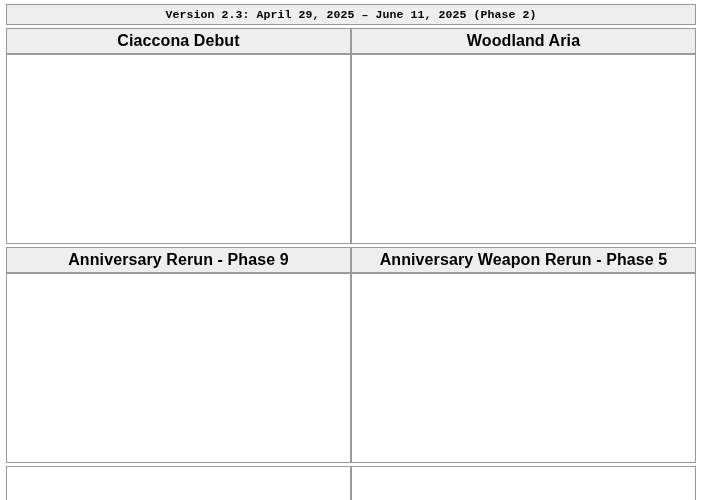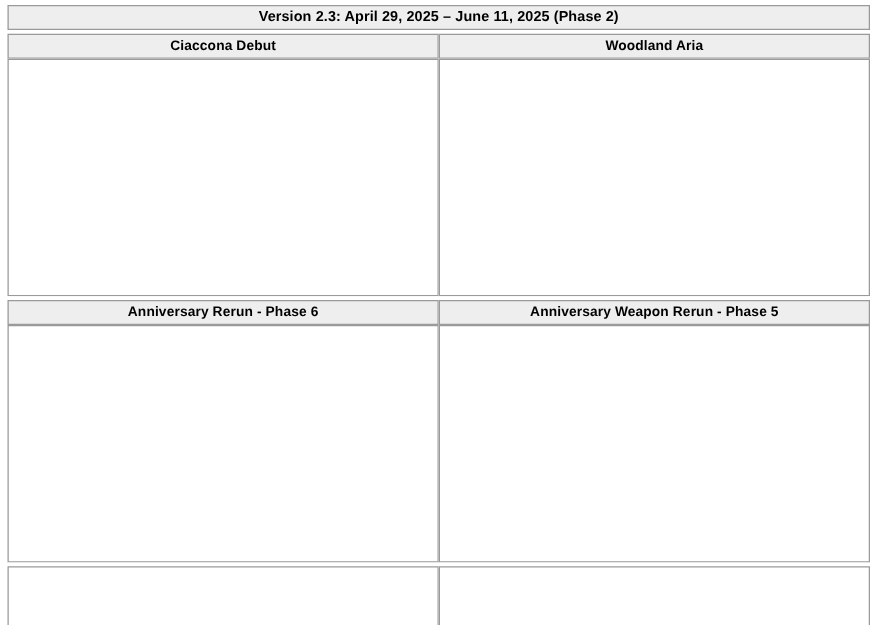--- a/index.html
+++ b/index.html
@@ -26,27 +26,28 @@
   .cell {
     border: 1px solid #9a9a9a;
     background: #ffffff;
     box-sizing: border-box;
   }
 
   .header-cell {
     background: #eeeeee;
     text-align: center;
     font-weight: bold;
-    font-size: 11px;
+    font-size: 16px;
     padding: 3px 2px;
     letter-spacing: 0.1px;
   }
 
   .title-row .header-cell {
     font-size: 11.5px;
+    font-family: Liberation Mono, monospace;
   }
 
   .content-cell {
     background: #ffffff;
   }
 
   .spacer-row td {
     height: 3px;
     border: 0;
     padding: 0;
@@ -103,21 +104,21 @@
     <td class="cell content-cell tall-content col-half"></td>
   </tr>
 
   <tr class="spacer-row">
     <td></td>
     <td></td>
     <td></td>
   </tr>
 
   <tr>
-    <td class="cell header-cell col-half">Anniversary Rerun - Phase 6</td>
+    <td class="cell header-cell col-half">Anniversary Rerun - Phase 9</td>
     <td class="gap-col"></td>
     <td class="cell header-cell col-half">Anniversary Weapon Rerun - Phase 5</td>
   </tr>
 
   <tr>
     <td class="cell content-cell mid-content col-half"></td>
     <td class="gap-col"></td>
     <td class="cell content-cell mid-content col-half"></td>
   </tr>
 

